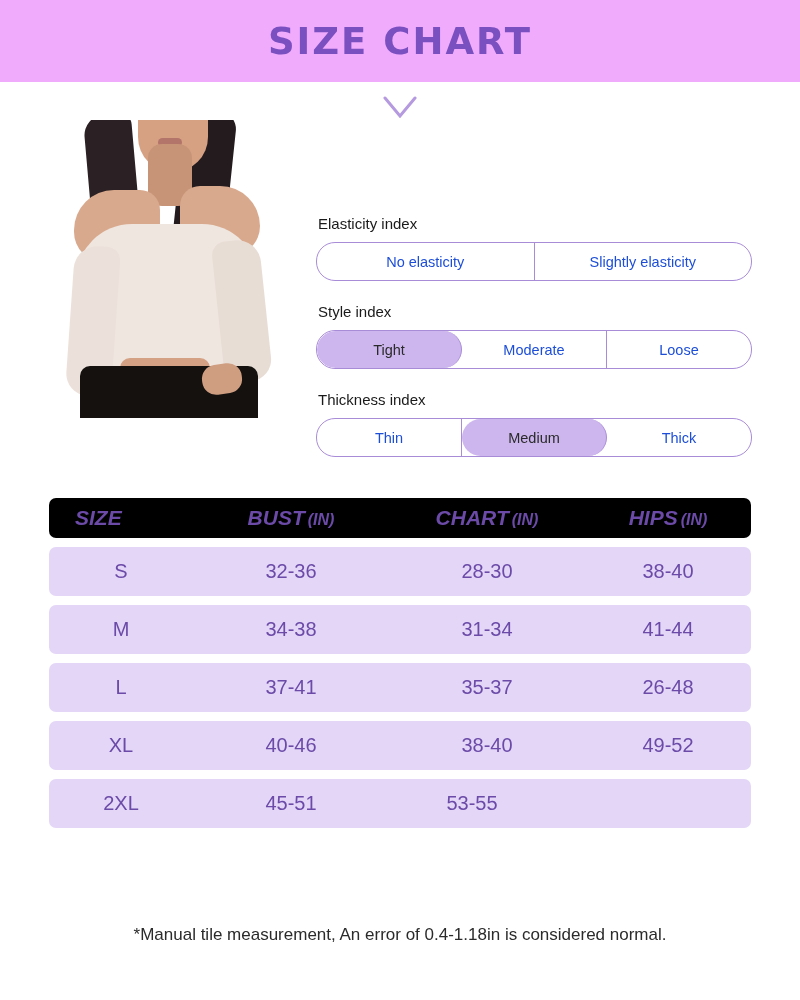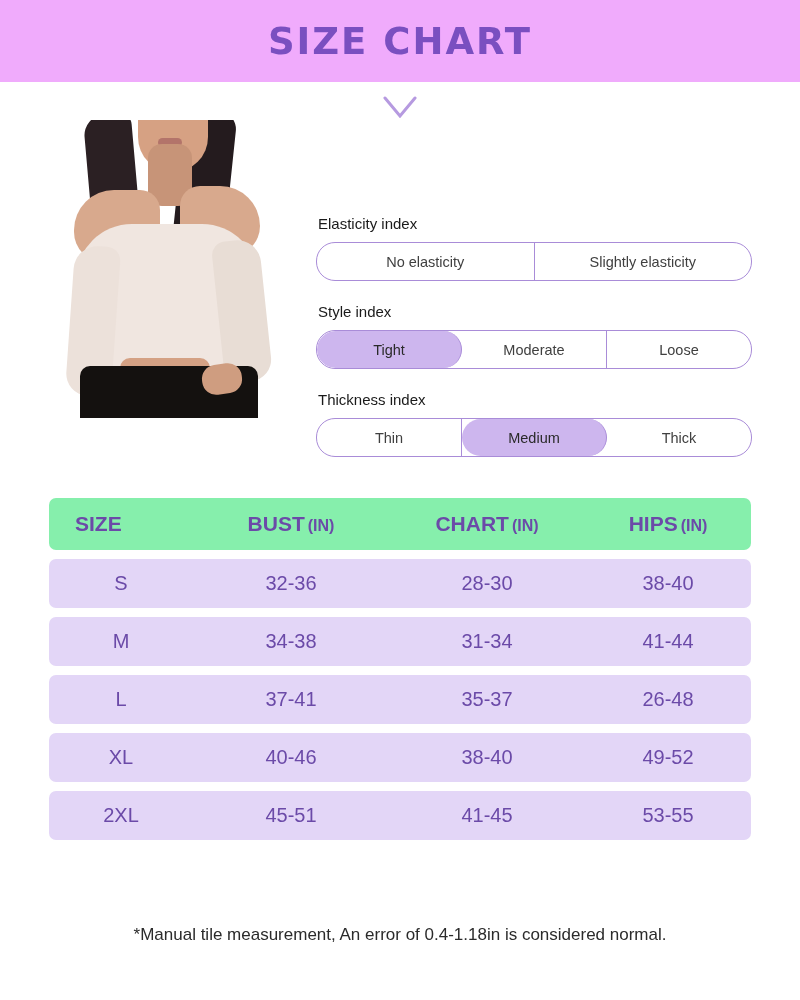--- a/index.html
+++ b/index.html
@@ -181,21 +181,21 @@
     border-radius: 19px;
     overflow: hidden;
     background: #ffffff;
   }
   .pill {
     flex: 1;
     display: flex;
     align-items: center;
     justify-content: center;
     font-size: 14.5px;
-    color: #404040;
+    color: #1d4ed8;
     border-right: 1.6px solid #a98cd8;
   }
   .pill:last-child { border-right: none; }
   .pill.active {
     background: #cdb6ee;
     border-radius: 19px;
     color: #2a2a2a;
   }
 
   
@@ -207,22 +207,23 @@
   }
   .row {
     display: flex;
     height: 49px;
     background: #e3d6f7;
     border-radius: 7px;
     margin-bottom: 9px;
     align-items: center;
   }
   .row.header-row {
-    background: #86efac;
-    height: 52px;
+    background: #000000;
+    height: 40px;
+    font-style: italic;
   }
   .cell {
     text-align: center;
     color: #6b4aa8;
     font-size: 20px;
   }
   .c-size { width: 144px; }
   .c-bust { width: 196px; }
   .c-waist { width: 196px; }
   .c-hips { width: 166px; }
@@ -351,21 +352,20 @@
     <div class="row">
       <div class="cell c-size">XL</div>
       <div class="cell c-bust">40-46</div>
       <div class="cell c-waist">38-40</div>
       <div class="cell c-hips">49-52</div>
     </div>
 
     <div class="row">
       <div class="cell c-size">2XL</div>
       <div class="cell c-bust">45-51</div>
-      <div class="cell c-waist">41-45</div>
       <div class="cell c-hips">53-55</div>
     </div>
 
   </div>
 
   <div class="note">*Manual tile measurement, An error of 0.4-1.18in is considered normal.</div>
 
 </div>
 
 </body></html>

